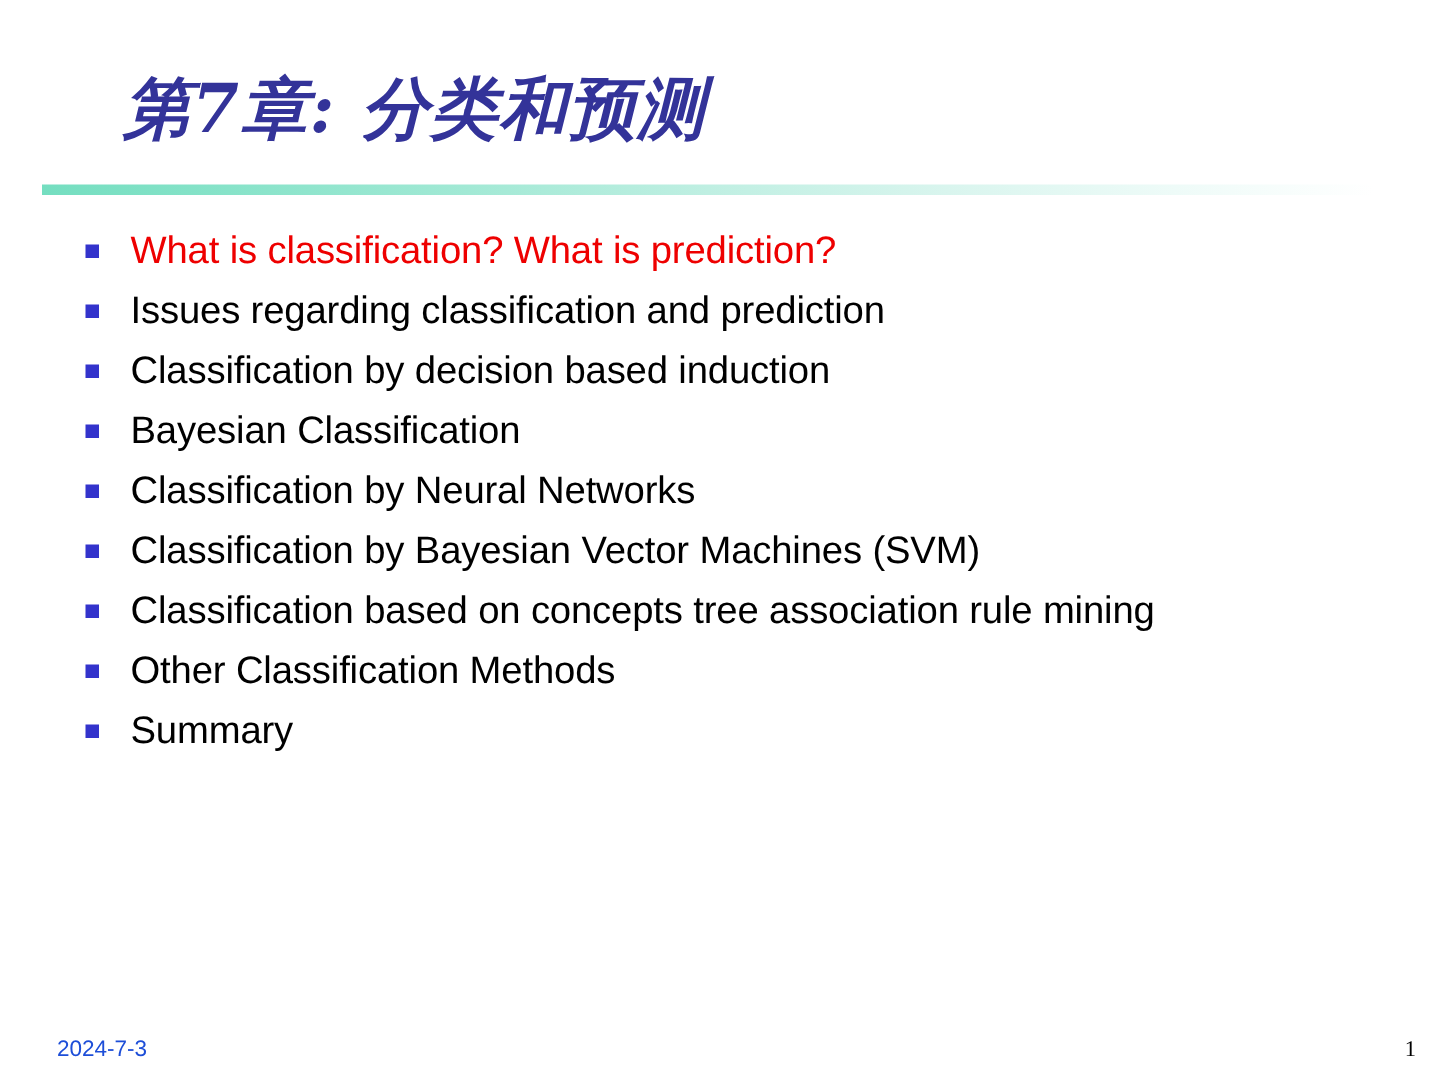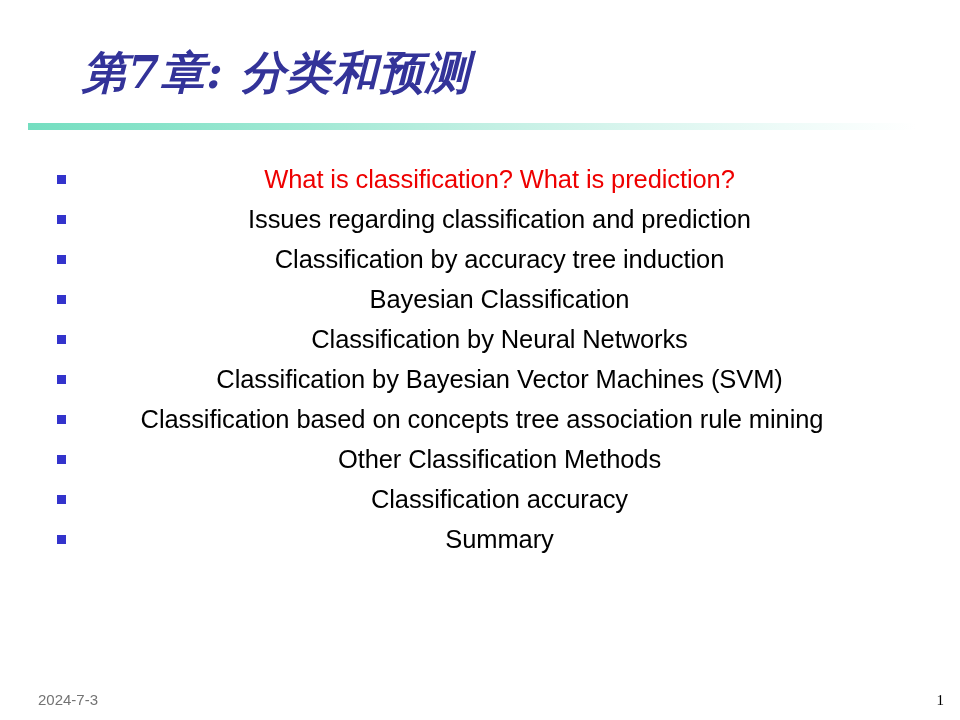--- a/index.html
+++ b/index.html
@@ -58,26 +58,25 @@
         #bfefe2 50%,
         #d9f5ee 68%,
         #eefbf8 85%,
         #ffffff 100%);
   }
 
   
   #bullet-list {
     position: absolute;
     left: 52px;
-    top: 163px;
+    top: 151px;
     width: 860px;
     margin: 0;
     padding: 0;
     list-style: none;
-    text-align: center;
   }
   .bullet-item {
     position: relative;
     padding-left: 35px;
     margin: 0 0 7px 0;
     font-size: 25.5px;
     line-height: 33px;
     color: #000000;
     font-family: "Liberation Sans", "DejaVu Sans", sans-serif;
     font-weight: 400;
@@ -103,21 +102,21 @@
     max-width: 790px;
   }
 
   
   #footer-date {
     position: absolute;
     left: 38px;
     top: 690px;
     font-size: 15px;
     line-height: 20px;
-    color: #737373;
+    color: #1d4ed8;
     font-family: "Liberation Sans", "DejaVu Sans", sans-serif;
   }
   #footer-page {
     position: absolute;
     left: 900px;
     top: 690px;
     width: 44px;
     text-align: right;
     font-size: 15px;
     line-height: 20px;
@@ -140,21 +139,21 @@
       <li class="bullet-item is-red">
         <span class="bullet-marker"></span>
         <span class="bullet-text">What is classification? What is prediction?</span>
       </li>
       <li class="bullet-item">
         <span class="bullet-marker"></span>
         <span class="bullet-text">Issues regarding classification and prediction</span>
       </li>
       <li class="bullet-item">
         <span class="bullet-marker"></span>
-        <span class="bullet-text">Classification by accuracy tree induction</span>
+        <span class="bullet-text">Classification by decision based induction</span>
       </li>
       <li class="bullet-item">
         <span class="bullet-marker"></span>
         <span class="bullet-text">Bayesian Classification</span>
       </li>
       <li class="bullet-item">
         <span class="bullet-marker"></span>
         <span class="bullet-text">Classification by Neural Networks</span>
       </li>
       <li class="bullet-item">
@@ -164,24 +163,20 @@
       <li class="bullet-item is-wrapped">
         <span class="bullet-marker"></span>
         <span class="bullet-text">Classification based on concepts tree association rule mining</span>
       </li>
       <li class="bullet-item">
         <span class="bullet-marker"></span>
         <span class="bullet-text">Other Classification Methods</span>
       </li>
       <li class="bullet-item">
         <span class="bullet-marker"></span>
-        <span class="bullet-text">Classification accuracy</span>
-      </li>
-      <li class="bullet-item">
-        <span class="bullet-marker"></span>
         <span class="bullet-text">Summary</span>
       </li>
     </ul>
 
   <div id="footer-date">2024-7-3</div>
 
   <div id="footer-page">1</div>
 
 </div>
 

